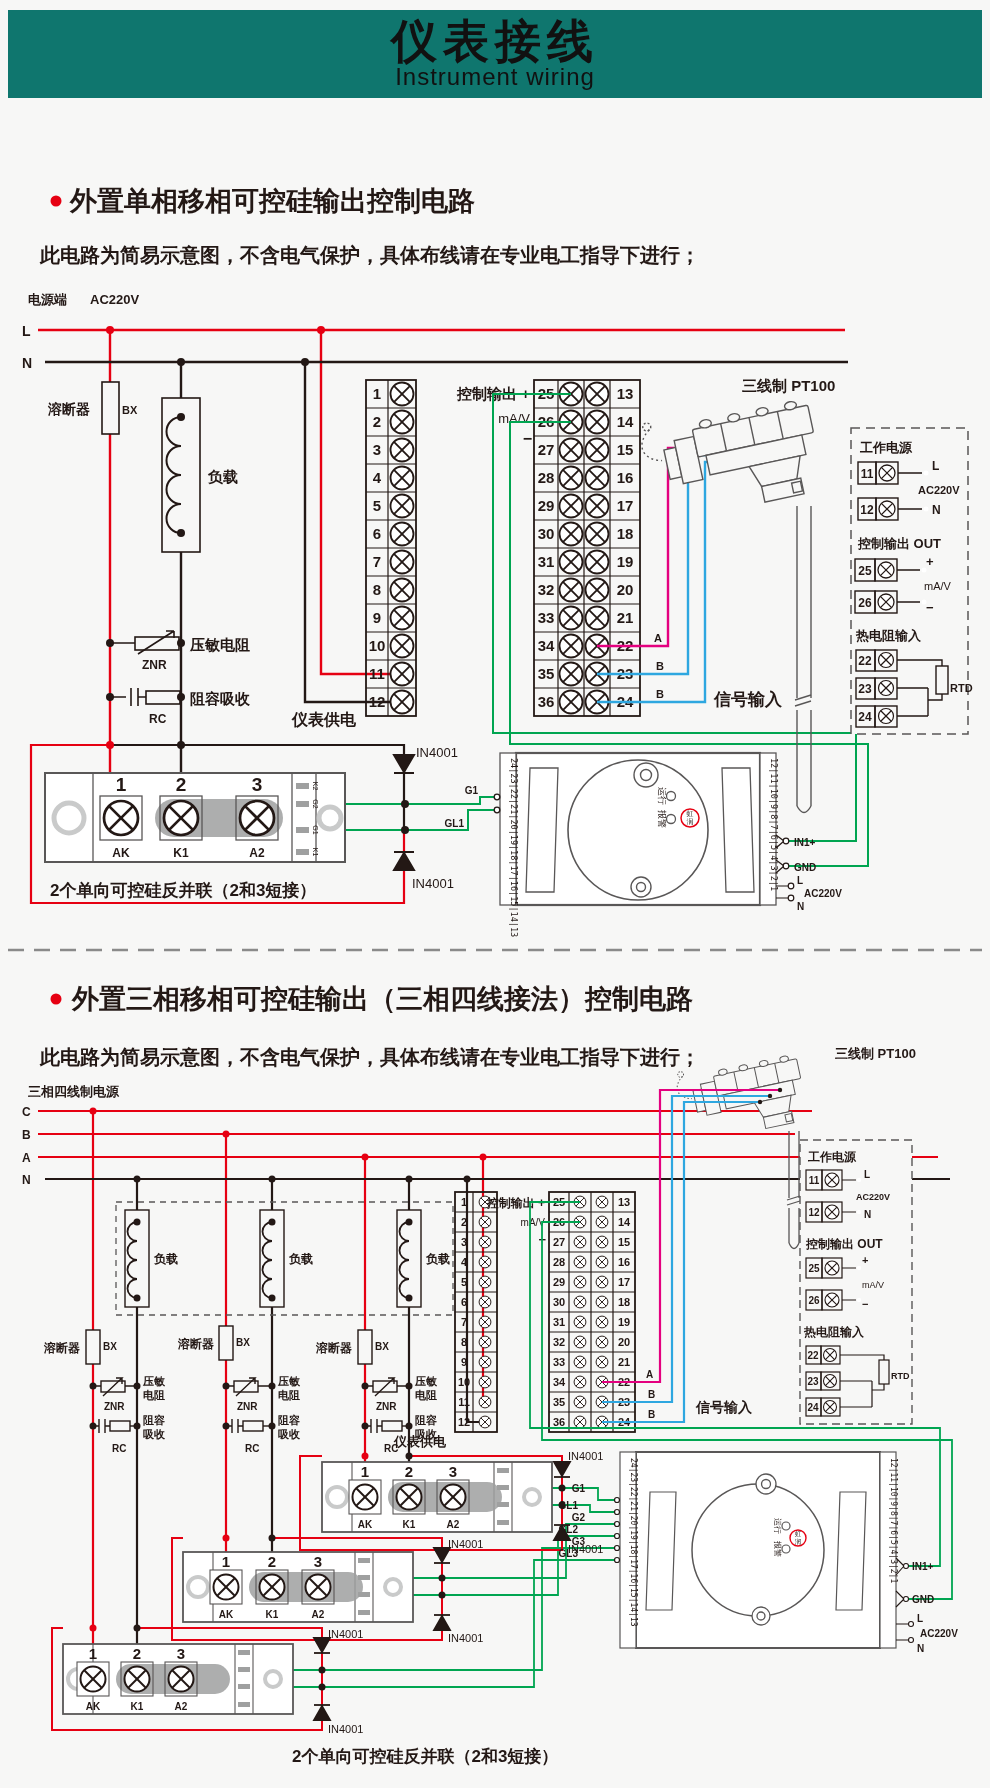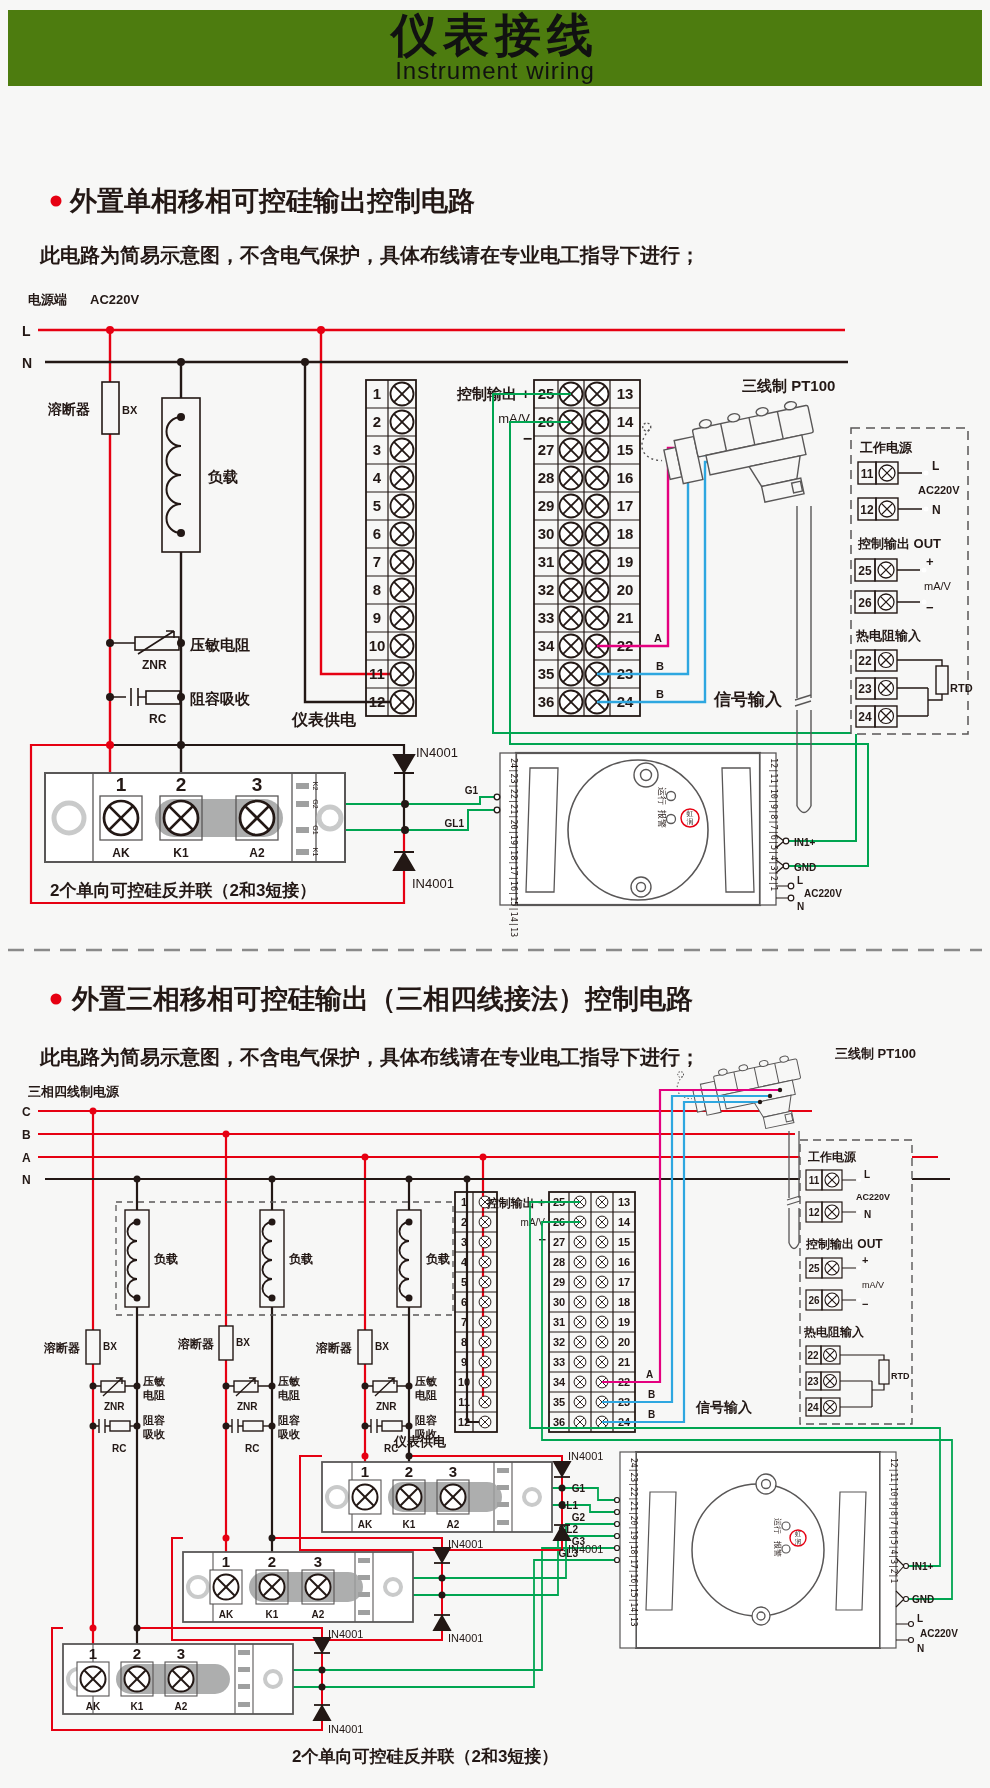--- a/index.html
+++ b/index.html
@@ -1,18 +1,18 @@
 <!DOCTYPE html>
 <html><head>
 <meta charset="utf-8">
 <style>
   html,body{margin:0;padding:0;background:#fff;}
   .page{position:relative;width:990px;height:1788px;background:#f7f7f6;overflow:hidden;
         font-family:"Liberation Sans","DejaVu Sans",sans-serif;}
-  .hdr{position:absolute;top:10px;left:8px;right:8px;height:76px;background:#4d7c0f;
+  .hdr{position:absolute;top:10px;left:8px;right:8px;height:88px;background:#0f766e;
        display:flex;flex-direction:column;align-items:center;justify-content:center;}
   .hdr .t{font-size:46px;font-weight:bold;color:#111;letter-spacing:6px;line-height:1.05;}
   .hdr .s{font-size:24px;color:#111;margin-top:-2px;letter-spacing:1px;}
   svg{position:absolute;top:0;left:0;}
   svg text{fill:#231815;}
   .blk line,.blk rect,.blk path,.blk polyline{stroke:#231815;fill:none;}
   .cn{font-weight:bold;}
   .mono{font-family:"DejaVu Sans Mono","Liberation Mono",monospace;}
 </style>
 </head>

